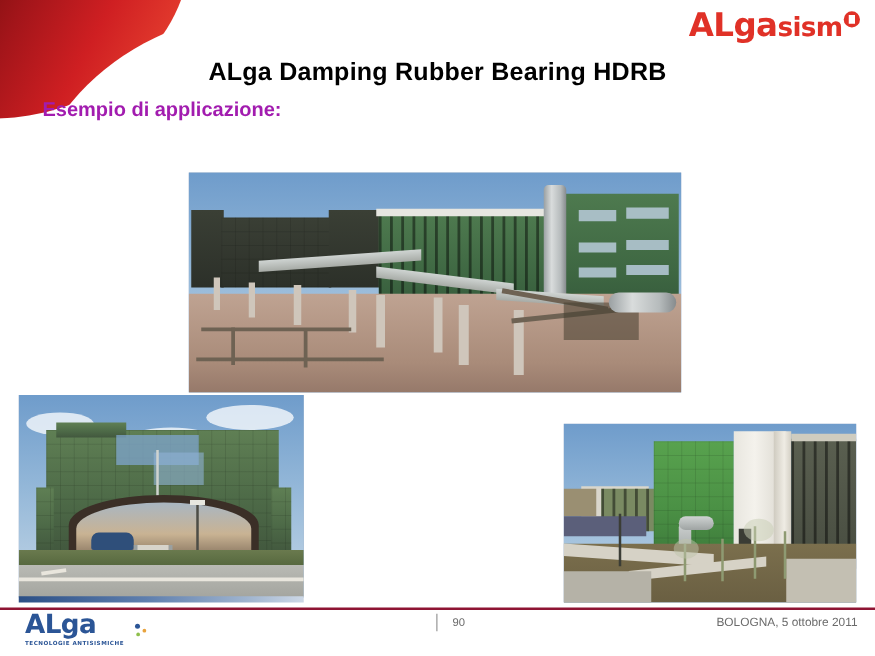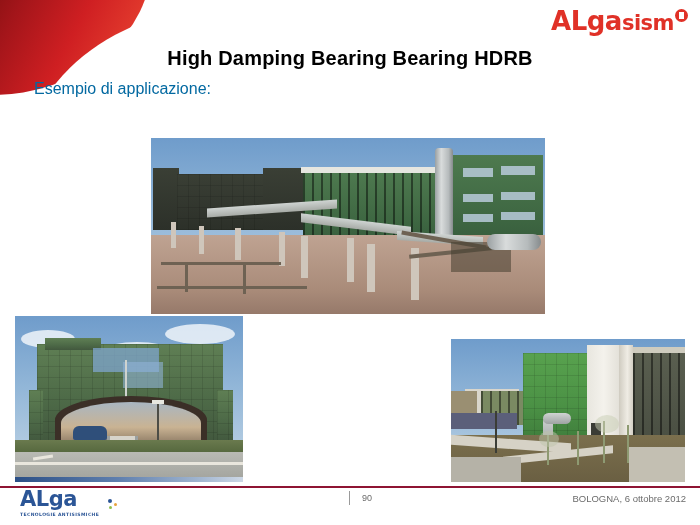--- a/index.html
+++ b/index.html
@@ -85,22 +85,22 @@
     font-size: 20px;
     font-weight: bold;
     color: #000000;
     letter-spacing: 0.2px;
   }
   .subhead {
     position: absolute;
     left: 34px;
     top: 80px;
     font-size: 16px;
-    font-weight: normal;
-    color: #0369a1;
+    font-weight: bold;
+    color: #a21caf;
   }
   .subhead2 {
     position: absolute;
     left: 34px;
     top: 108px;
     font-size: 15px;
     font-weight: normal;
     color: #000000;
   }
 
@@ -274,21 +274,21 @@
   <div class="corner-wrap">
     <div class="corner-red"></div>
     <div class="corner-white"></div>
   </div>
 
   <div class="brand">
     <span class="brand-text"><span>ALga</span><span class="lower">sism</span></span>
     <span class="brand-mark"></span>
   </div>
 
-  <div class="slide-title">High Damping Bearing Bearing HDRB</div>
+  <div class="slide-title">ALga Damping Rubber Bearing HDRB</div>
   <div class="subhead">Esempio di applicazione:</div>
 
   <div class="photo photo-main">
     <div class="sky"></div>
 
     <div class="blk m-darkblock" style="left:2px; top:30px; width:26px; height:62px;"></div>
     <div class="blk m-darkblock" style="left:26px; top:36px; width:88px; height:56px;">
         <div class="tiles"></div>
       </div>
     <div class="blk m-darkblock" style="left:112px; top:30px; width:44px; height:62px;"></div>
@@ -428,15 +428,15 @@
         <span class="fdot" style="left:2px; top:2px; width:4px; height:4px; background:#2b5596;"></span>
         <span class="fdot" style="left:8px; top:6px; width:3px; height:3px; background:#e8a33d;"></span>
         <span class="fdot" style="left:3px; top:9px; width:3px; height:3px; background:#8fbf4c;"></span>
       </span>
     </div>
     <div class="footer-logo-tag">TECNOLOGIE ANTISISMICHE</div>
   </div>
 
   <div class="footer-divider"></div>
   <div class="footer-page">90</div>
-  <div class="footer-date">BOLOGNA, 6 ottobre 2012</div>
+  <div class="footer-date">BOLOGNA, 5 ottobre 2011</div>
 
 </div>
 
 </body></html>

